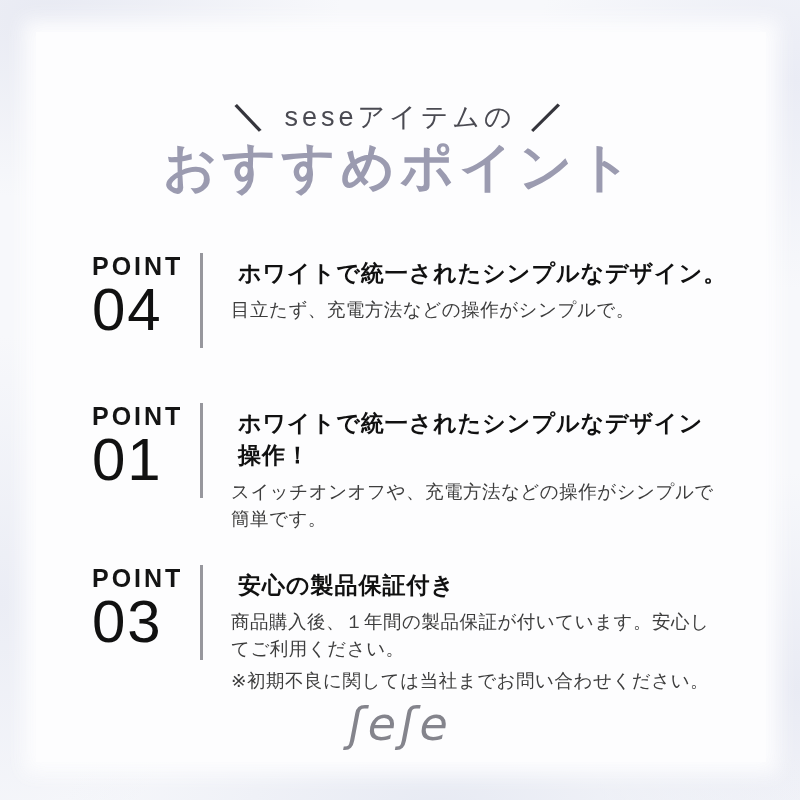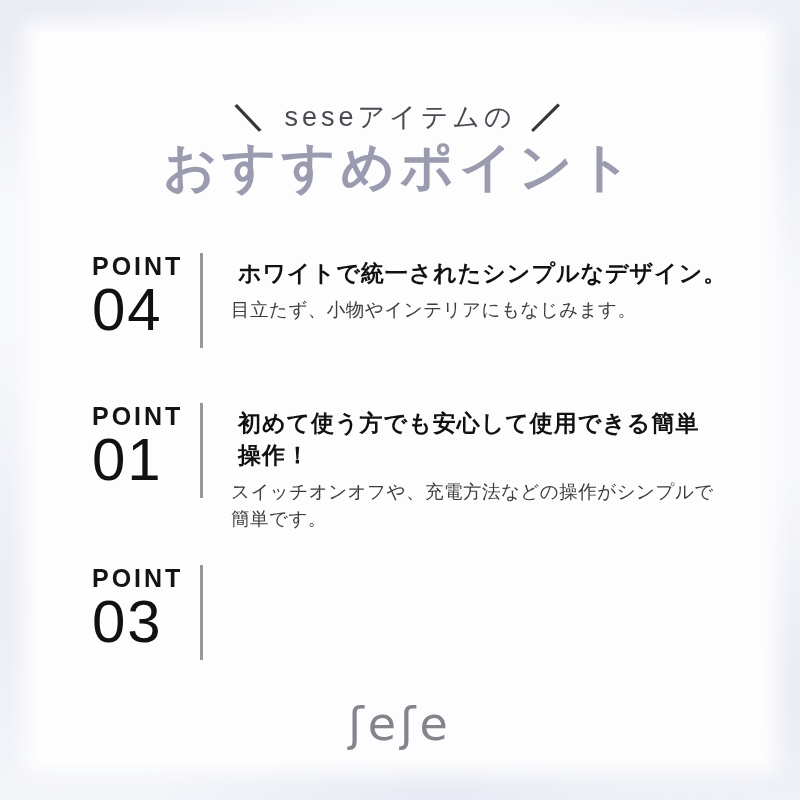--- a/index.html
+++ b/index.html
@@ -72,21 +72,21 @@
   }
   .point-body{
     margin:5px 0 0 0;font-size:18.5px;font-weight:400;letter-spacing:0.5px;
     color:#3d3d3d;line-height:27px;
   }
   .point-body:empty{display:none;}
   .preline{white-space:pre-line;}
   
   .logo{
     position:absolute;top:698px;left:0;width:800px;text-align:center;
-    font-size:46px;line-height:52px;font-weight:400;
+    font-size:46px;line-height:52px;font-style:italic;font-weight:400;
     color:#84848c;letter-spacing:4px;
     font-family:"DejaVu Sans",sans-serif;
   }
 </style>
 </head>
 <body>
 
 <div class="canvas">
   <div class="panel"></div>
 
@@ -96,42 +96,48 @@
   <h1 class="main-title">おすすめポイント</h1>
 
   <section class="point-row p1">
     <div class="point-col">
       <div class="point-label">POINT</div>
       <div class="point-number">04</div>
     </div>
     <div class="point-divider"></div>
     <div class="point-text">
       <h3 class="point-heading preline">ホワイトで統一されたシンプルなデザイン。</h3>
-      <p class="point-body preline">目立たず、小物やインテリアにもなじみます。</p>
+      <p class="point-body preline">目立たず、充電方法などの操作がシンプルで。</p>
 
     </div>
   </section>
 
   <section class="point-row p2">
     <div class="point-col">
       <div class="point-label">POINT</div>
       <div class="point-number">01</div>
     </div>
     <div class="point-divider"></div>
     <div class="point-text">
-      <h3 class="point-heading preline">初めて使う方でも安心して使用できる簡単
+      <h3 class="point-heading preline">ホワイトで統一されたシンプルなデザイン
 操作！</h3>
       <p class="point-body preline">スイッチオンオフや、充電方法などの操作がシンプルで
 簡単です。</p>
 
     </div>
   </section>
 
   <section class="point-row p3">
     <div class="point-col">
       <div class="point-label">POINT</div>
       <div class="point-number">03</div>
     </div>
     <div class="point-divider"></div>
+    <div class="point-text">
+      <h3 class="point-heading preline">安心の製品保証付き</h3>
+      <p class="point-body preline">商品購入後、１年間の製品保証が付いています。安心し
+てご利用ください。</p>
+      <p class="point-body preline">※初期不良に関しては当社までお問い合わせください。</p>
+    </div>
   </section>
 
   <div class="logo">ʃeʃe</div>
 </div>
 
 </body></html>

